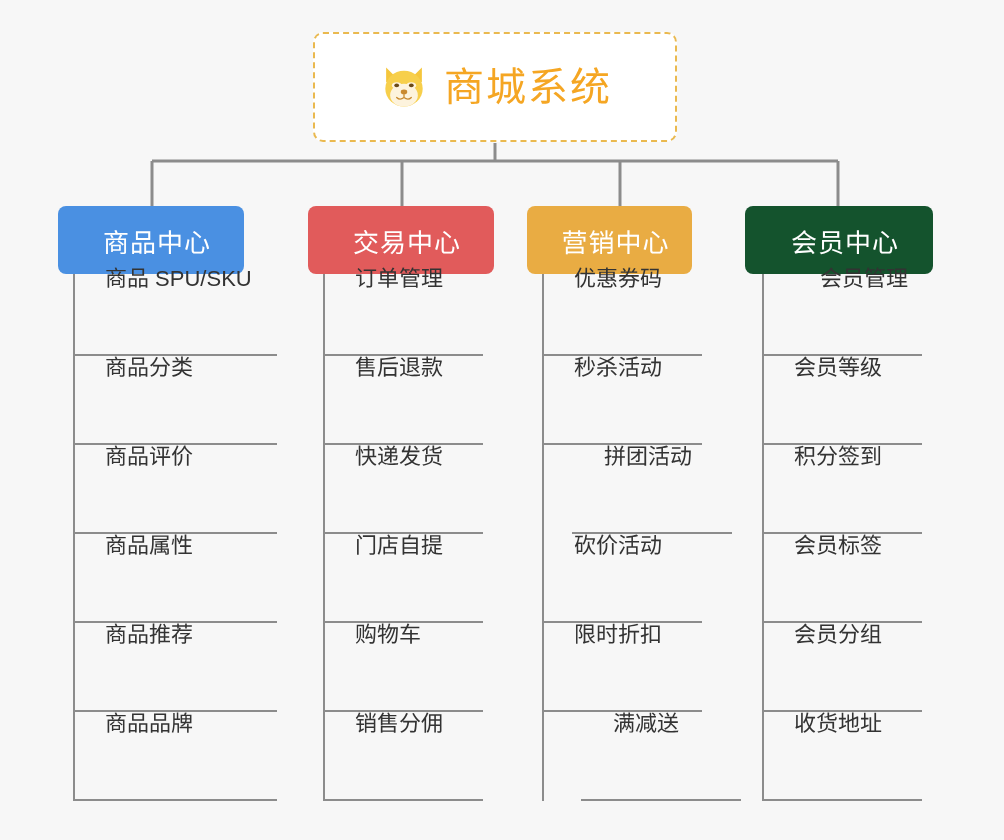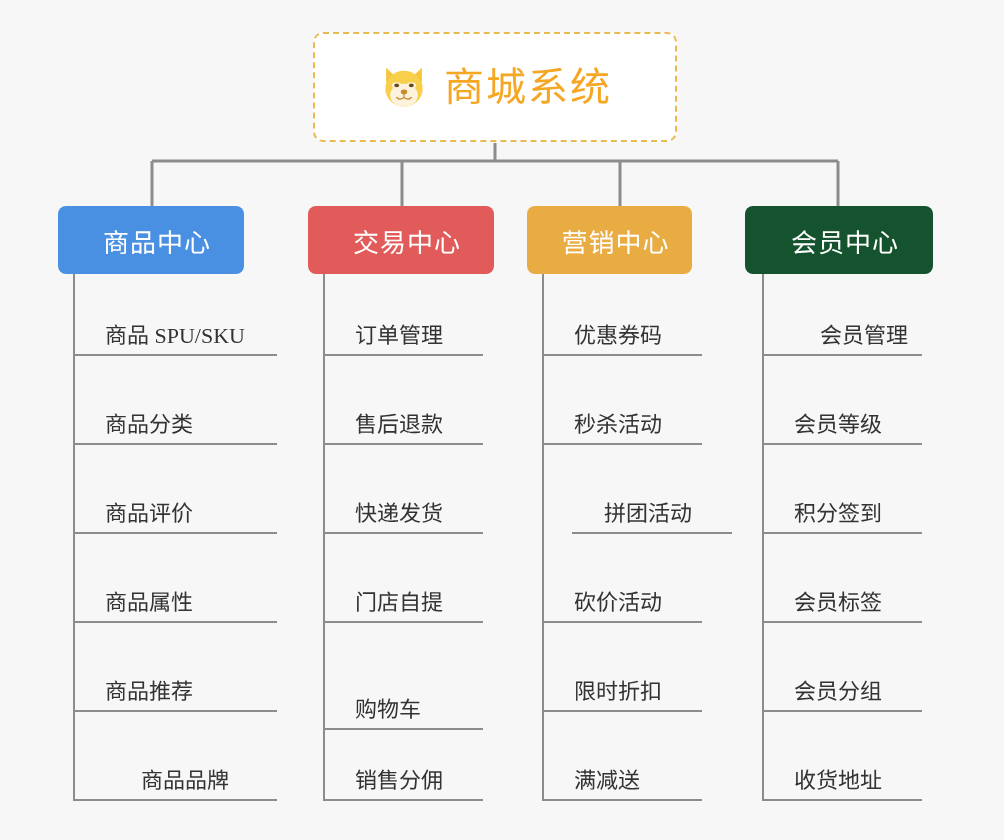--- a/index.html
+++ b/index.html
@@ -87,23 +87,21 @@
     width: 2px;
     background: #8c8c8c;
   }
   .leaf {
     position: absolute;
     left: 0;
     height: 89px;
     box-sizing: border-box;
     border-bottom: 2px solid #8c8c8c;
     display: flex;
-    align-items: flex-end;
     justify-content: flex-start;
-    font-family: Liberation Serif, serif;
   }
   .leaf-label {
     font-size: 22px;
     line-height: 1.1;
     color: #333333;
     padding-left: 32px;
     padding-bottom: 6px;
     white-space: nowrap;
   }
 </style>
@@ -154,42 +152,42 @@
         </div>
         <div class="leaf" style="top: 171px; width: 204px; border-bottom-color: rgb(140, 140, 140);">
           <span class="leaf-label">商品评价</span>
         </div>
         <div class="leaf" style="top: 260px; width: 204px; border-bottom-color: rgb(140, 140, 140);">
           <span class="leaf-label">商品属性</span>
         </div>
         <div class="leaf" style="top: 349px; width: 204px; border-bottom-color: rgb(140, 140, 140);">
           <span class="leaf-label">商品推荐</span>
         </div>
-        <div class="leaf" style="top: 438px; width: 204px; border-bottom-color: rgb(140, 140, 140); padding-left: 36px;">
+        <div class="leaf" style="top: 438px; width: 204px; border-bottom-color: rgb(140, 140, 140);">
           <span class="leaf-label">商品品牌</span>
         </div>
       </div>
       <div class="cat-box" style="left: 308px; top: 206px; width: 186px; background: rgb(225, 91, 91);">
         <span>交易中心</span>
       </div>
       <div class="branch" style="left: 323px; top: 274px; width: 200px; height: 527px;">
         <div class="branch-trunk" style="height: 527px; background: rgb(140, 140, 140);"></div>
         <div class="leaf" style="top: -7px; width: 160px; border-bottom-color: rgb(140, 140, 140);">
           <span class="leaf-label">订单管理</span>
         </div>
         <div class="leaf" style="top: 82px; width: 160px; border-bottom-color: rgb(140, 140, 140);">
           <span class="leaf-label">售后退款</span>
         </div>
         <div class="leaf" style="top: 171px; width: 160px; border-bottom-color: rgb(140, 140, 140);">
           <span class="leaf-label">快递发货</span>
         </div>
         <div class="leaf" style="top: 260px; width: 160px; border-bottom-color: rgb(140, 140, 140);">
           <span class="leaf-label">门店自提</span>
         </div>
-        <div class="leaf" style="top: 349px; width: 160px; border-bottom-color: rgb(140, 140, 140); margin-top: 18px;">
+        <div class="leaf" style="top: 349px; width: 160px; border-bottom-color: rgb(140, 140, 140);">
           <span class="leaf-label">购物车</span>
         </div>
         <div class="leaf" style="top: 438px; width: 160px; border-bottom-color: rgb(140, 140, 140);">
           <span class="leaf-label">销售分佣</span>
         </div>
       </div>
       <div class="cat-box" style="left: 527px; top: 206px; width: 165px; background: rgb(233, 172, 67);">
         <span>营销中心</span>
       </div>
       <div class="branch" style="left: 542px; top: 274px; width: 200px; height: 527px;">
@@ -202,21 +200,21 @@
         </div>
         <div class="leaf" style="top: 171px; width: 160px; border-bottom-color: rgb(140, 140, 140); margin-left: 30px;">
           <span class="leaf-label">拼团活动</span>
         </div>
         <div class="leaf" style="top: 260px; width: 160px; border-bottom-color: rgb(140, 140, 140);">
           <span class="leaf-label">砍价活动</span>
         </div>
         <div class="leaf" style="top: 349px; width: 160px; border-bottom-color: rgb(140, 140, 140);">
           <span class="leaf-label">限时折扣</span>
         </div>
-        <div class="leaf" style="top: 438px; width: 160px; border-bottom-color: rgb(140, 140, 140);">
+        <div class="leaf" style="top: 438px; width: 160px; border-bottom-color: rgb(140, 140, 140); margin-left: 39px;">
           <span class="leaf-label">满减送</span>
         </div>
       </div>
       <div class="cat-box" style="left: 745px; top: 206px; width: 188px; background: #14532d;">
         <span>会员中心</span>
       </div>
       <div class="branch" style="left: 762px; top: 274px; width: 200px; height: 527px;">
         <div class="branch-trunk" style="height: 527px; background: rgb(140, 140, 140);"></div>
         <div class="leaf" style="top: -7px; width: 160px; border-bottom-color: rgb(140, 140, 140); padding-left: 26px;">
           <span class="leaf-label">会员管理</span>

